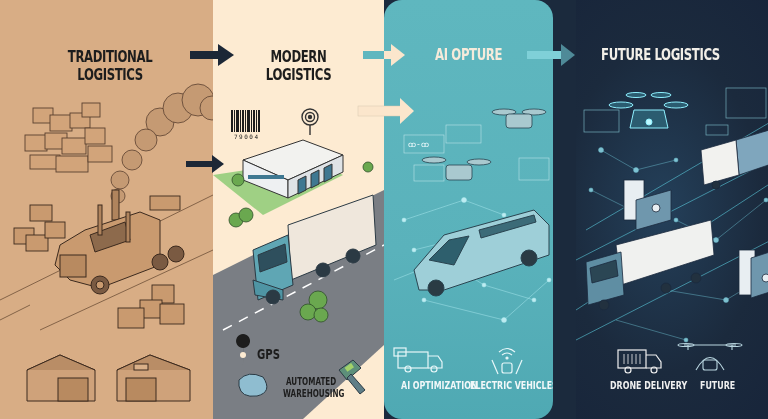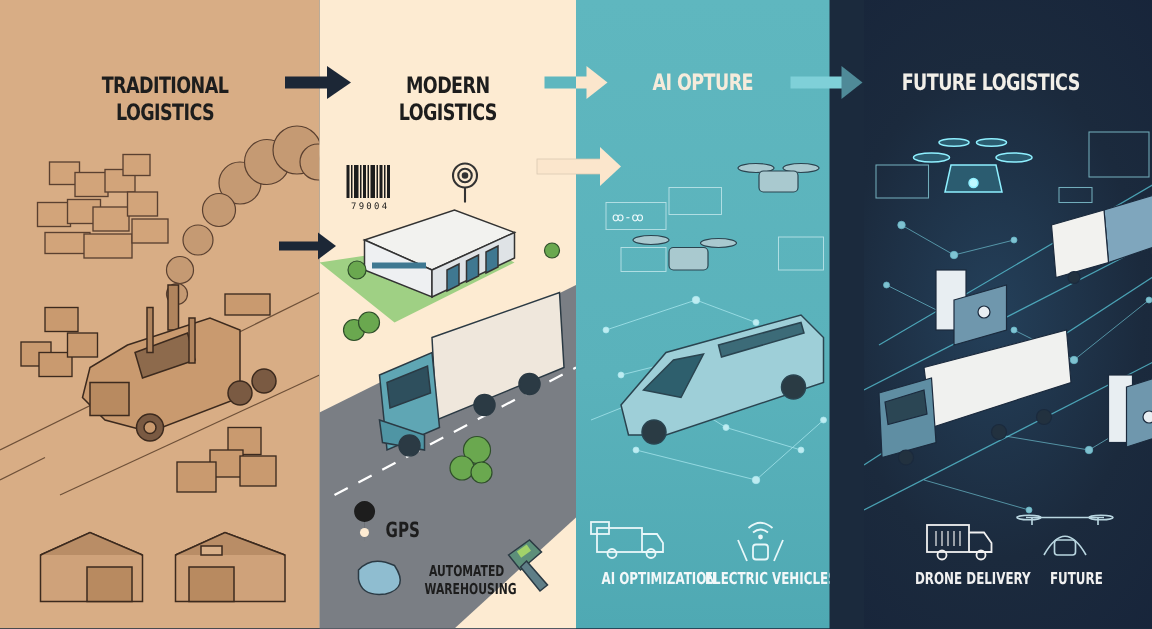--- a/index.html
+++ b/index.html
@@ -1,21 +1,21 @@
 <!DOCTYPE html>
 <html><head>
 <meta charset="utf-8">
 <style>
   * { box-sizing: border-box; margin: 0; padding: 0; }
   html, body { width: 768px; height: 419px; overflow: hidden; background: #1b2a3d; }
   body { position: relative; font-family: "Liberation Sans", "DejaVu Sans", sans-serif; }
   .panel { position: absolute; top: 0; height: 419px; overflow: hidden; }
   .p1 { left: 0; width: 213px; background: #d8ad85; }
   .p2 { left: 213px; width: 171px; background: #fdebd2; text-decoration: underline; }
-  .p3 { left: 384px; width: 169px; background: linear-gradient(180deg,#5fb7bf 0%, #5ab2bb 60%, #4fa9b3 100%); }
+  .p3 { left: 384px; width: 169px; background: linear-gradient(180deg,#5fb7bf 0%, #5ab2bb 60%, #4fa9b3 100%); border-radius: 18px; }
   .p4 { left: 576px; width: 215px; background: radial-gradient(ellipse at 40% 50%, #24405a 0%, #1b2a3d 55%, #17243a 100%); padding-left: 32px; }
   .title {
     position: absolute; text-align: center; font-weight: bold;
     font-family: "DejaVu Sans", "Liberation Sans", sans-serif;
     letter-spacing: -0.5px; line-height: 18px; font-size: 15px;
     transform: scaleX(0.78); transform-origin: center;
   }
   .t1 { left: 20px; width: 180px; top: 48px; color: #1d1d1d; }
   .t2 { left: 213px; width: 171px; top: 48px; color: #1d1d1d; }
   .t3 { left: 384px; width: 169px; top: 46px; color: #f6ebdb; }

